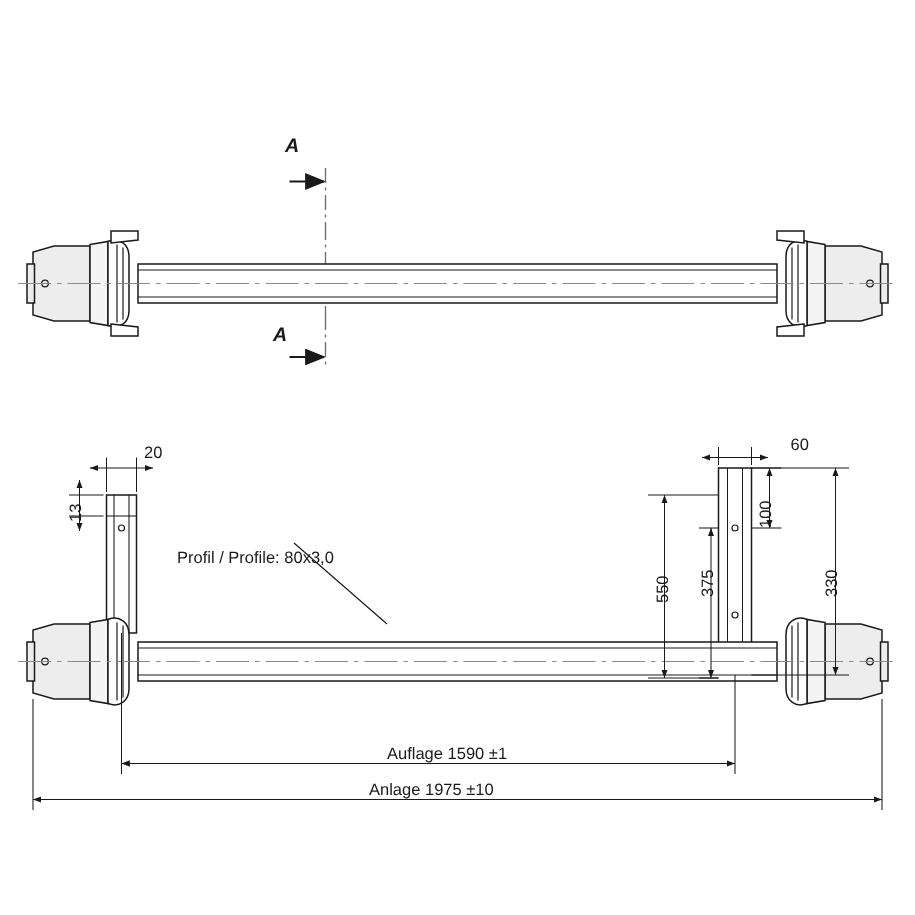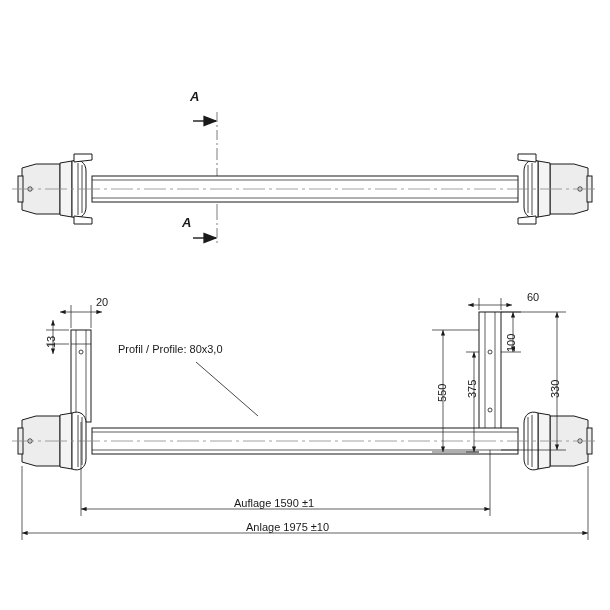--- a/index.html
+++ b/index.html
@@ -194,17 +194,17 @@
   <div class="lbl lbl-13" style="left:182px; top:216px;">A</div>
 
   <div class="lbl lbl-11" style="left:96px; top:297px;text-align:center;">20</div>
   <div class="lbl lbl-11 rot90" style="left:46px; top:348px;">13</div>
   <div class="lbl lbl-11" style="left:527px; top:292px;">60</div>
   <div class="lbl lbl-11 rot90" style="left:506px; top:352px;">100</div>
   <div class="lbl lbl-11 rot90" style="left:550px; top:398px;">330</div>
   <div class="lbl lbl-11 rot90" style="left:437px; top:402px;">550</div>
   <div class="lbl lbl-11 rot90" style="left:467px; top:398px;">375</div>
 
-  <div class="lbl lbl-11" style="left:118px; top:344px;">Profil / Profile: 80x3,0</div>
-  <div class="lbl lbl-11" style="left:234px; top:498px;">Auflage 1590 ±1</div>
+  <div class="lbl lbl-11" style="left:118px; top:367px;">Profil / Profile: 80x3,0</div>
+  <div class="lbl lbl-11" style="left:258px; top:498px;">Auflage 1590 ±1</div>
   <div class="lbl lbl-11" style="left:246px; top:522px;">Anlage 1975 ±10</div>
 
 </div>
 
 </body></html>

